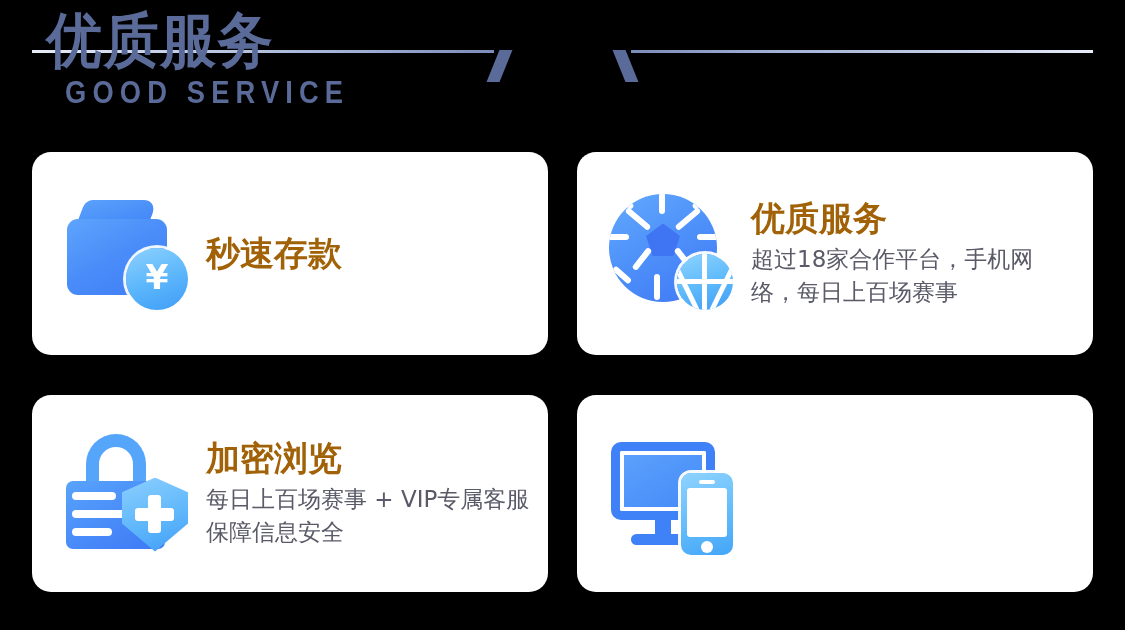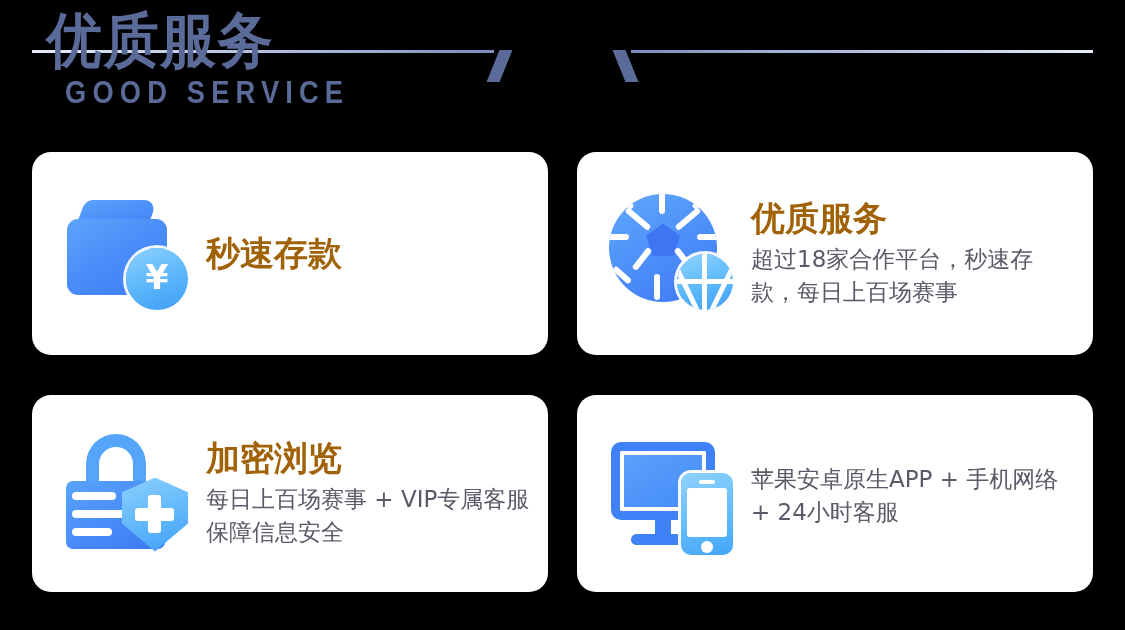--- a/index.html
+++ b/index.html
@@ -376,21 +376,21 @@
         <div class="basket">
           <div class="bline" style="left:25px; top:-2px; width:5px; height:60px;"></div>
           <div class="bline" style="left:-2px; top:25px; width:60px; height:5px;"></div>
           <div class="bline" style="left:4px; top:-4px; width:5px; height:64px; border-radius:3px; transform:rotate(-26deg);"></div>
           <div class="bline" style="left:46px; top:-4px; width:5px; height:64px; border-radius:3px; transform:rotate(26deg);"></div>
         </div>
       </div>
     </div>
     <div class="card-text">
       <div class="card-title">优质服务</div>
-      <div class="card-desc">超过18家合作平台，秒速存款，每日上百场赛事</div>
+      <div class="card-desc">超过18家合作平台，手机网络，每日上百场赛事</div>
     </div>
   </div>
 
   <div class="card">
     <div class="card-icon">
       <div class="ico">
         <div class="shackle"></div>
         <div class="lockbody"></div>
         <div class="lstripe" style="top:66px; width:44px;"></div>
         <div class="lstripe" style="top:84px; width:56px;"></div>
@@ -413,17 +413,16 @@
         <div class="mstand"></div>
         <div class="mbase"></div>
         <div class="phone">
           <div class="pspeak"></div>
           <div class="pscreen"></div>
           <div class="phome"></div>
         </div>
       </div>
     </div>
     <div class="card-text">
-      <div class="card-desc">苹果安卓原生APP + 手机网络 + 24小时客服</div>
     </div>
   </div>
 
 </div>
 
 </body></html>

